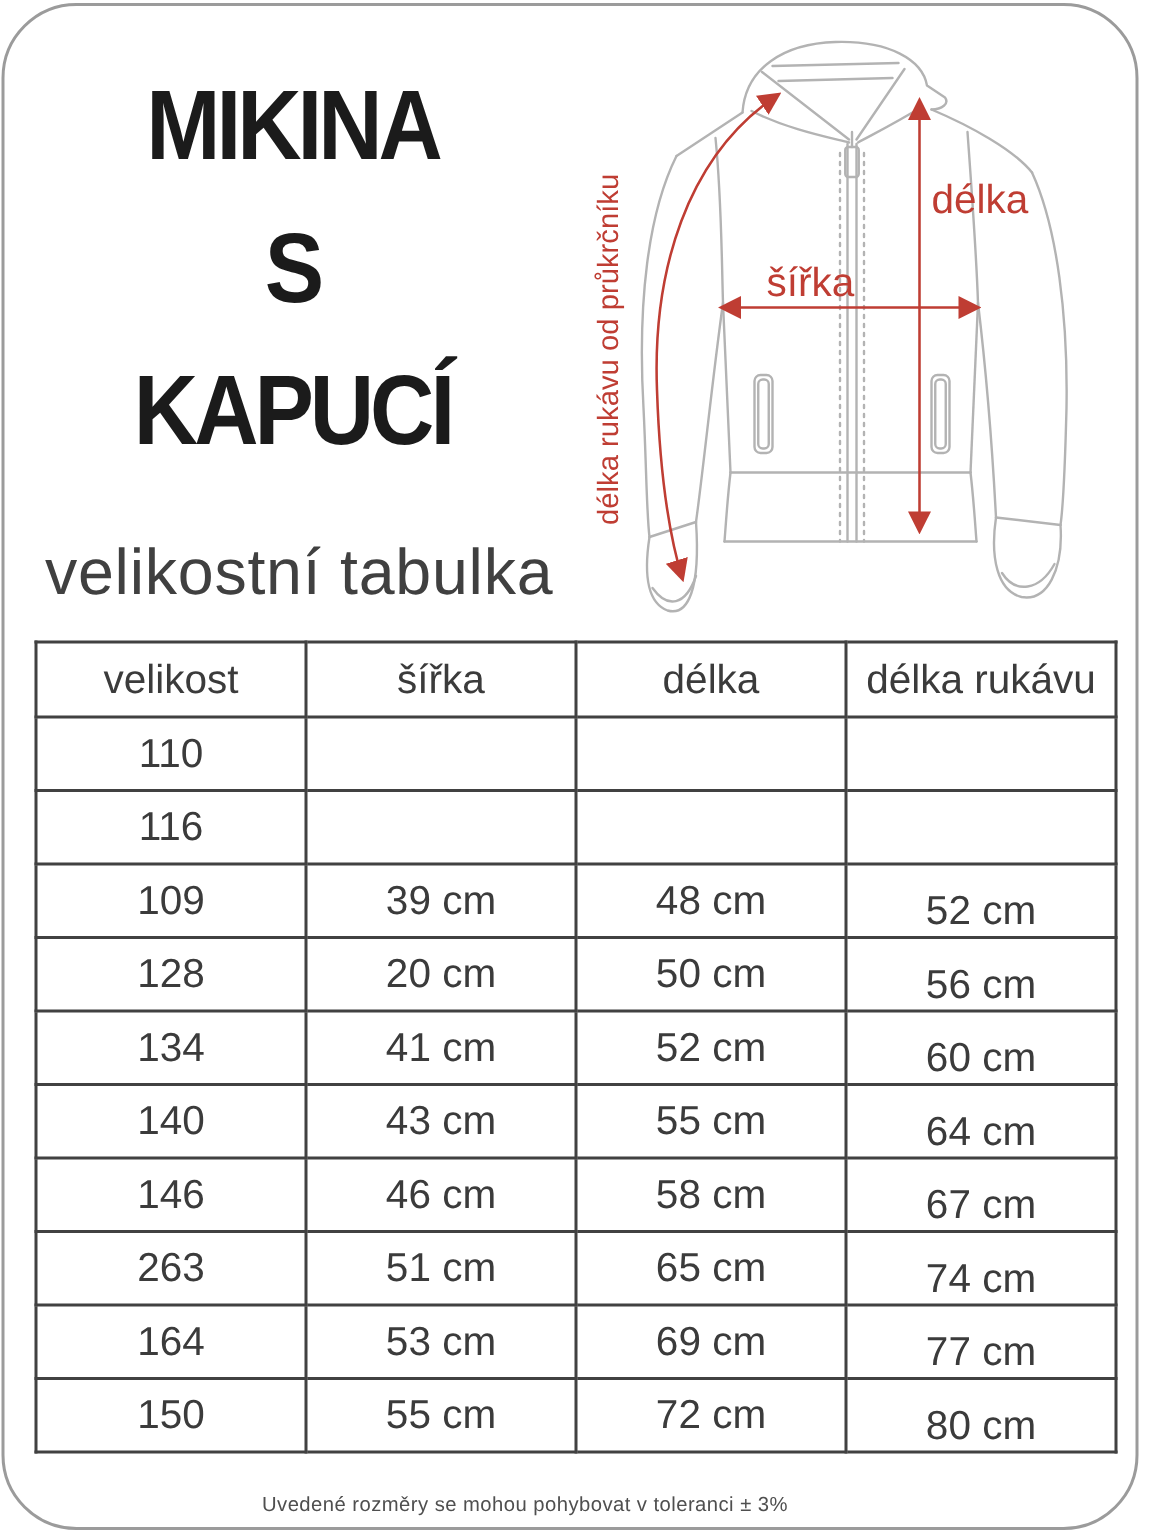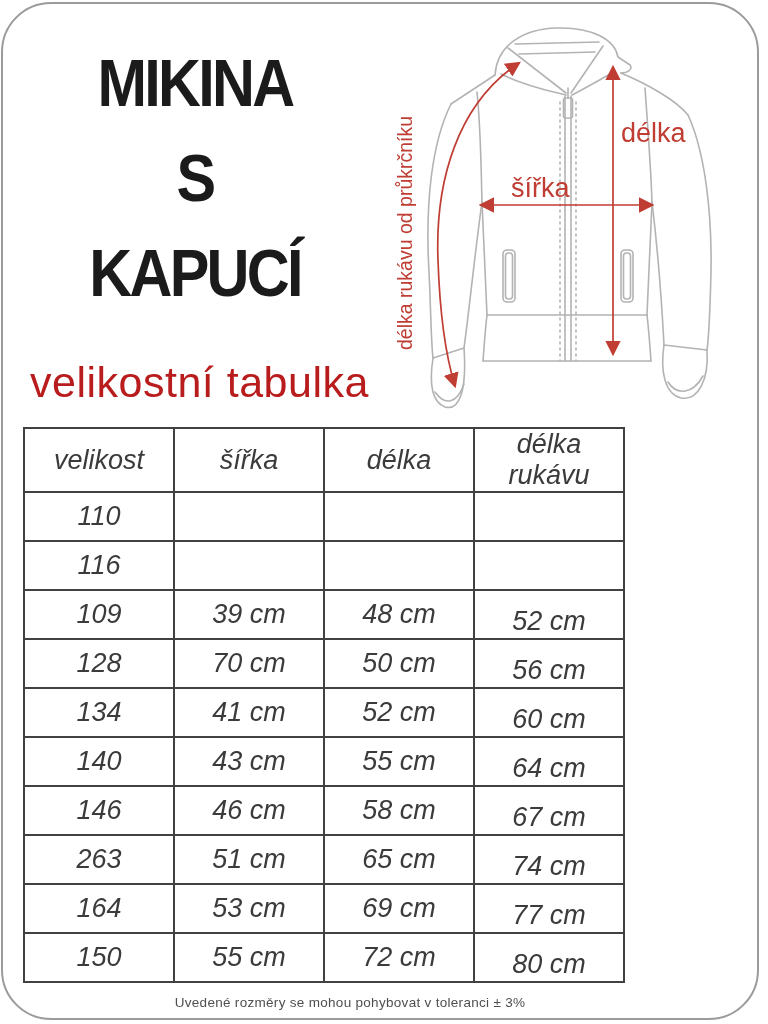--- a/index.html
+++ b/index.html
@@ -11,26 +11,26 @@
     position:absolute;left:1px;top:2px;right:9px;bottom:4px;
     border:2px solid #9b9b9b;border-radius:50px;pointer-events:none;
   }
   .title-block{
     position:absolute;left:30px;top:36px;width:330px;text-align:center;
     font-weight:bold;font-size:66px;line-height:95px;letter-spacing:-3px;
     color:#1b1b1b;transform:scaleX(0.9);transform-origin:50% 0;
   }
   .subtitle{
     position:absolute;left:30px;top:358px;width:370px;
-    font-size:43px;letter-spacing:0.5px;color:#b91c1c;white-space:nowrap;
+    font-size:43px;letter-spacing:0.5px;color:#404040;white-space:nowrap;
   }
   .diagram{position:absolute;left:385px;top:12px;width:380px;height:406px;}
   .size-table{
-    position:absolute;left:23px;top:427px;width:602px;
-    border-collapse:collapse;table-layout:fixed;font-style:italic;
+    position:absolute;left:23px;top:427px;width:722px;
+    border-collapse:collapse;table-layout:fixed;
   }
   .size-table th,.size-table td{
     border:2px solid #414141;text-align:center;vertical-align:middle;
     font-weight:normal;font-size:27px;color:#3b3b3b;padding:0;
   }
   .size-table thead th{height:48px;}
   .size-table tbody td{height:47px;}
   .size-table tbody td:nth-child(4) span{display:inline-block;transform:translateY(7px);}
   .footer-note{
     position:absolute;left:23px;top:995px;width:654px;text-align:center;
@@ -136,21 +136,21 @@
       <td><span></span></td>
     </tr>
     <tr>
       <td><span>109</span></td>
       <td><span>39 cm</span></td>
       <td><span>48 cm</span></td>
       <td><span>52 cm</span></td>
     </tr>
     <tr>
       <td><span>128</span></td>
-      <td><span>70 cm</span></td>
+      <td><span>20 cm</span></td>
       <td><span>50 cm</span></td>
       <td><span>56 cm</span></td>
     </tr>
     <tr>
       <td><span>134</span></td>
       <td><span>41 cm</span></td>
       <td><span>52 cm</span></td>
       <td><span>60 cm</span></td>
     </tr>
     <tr>

